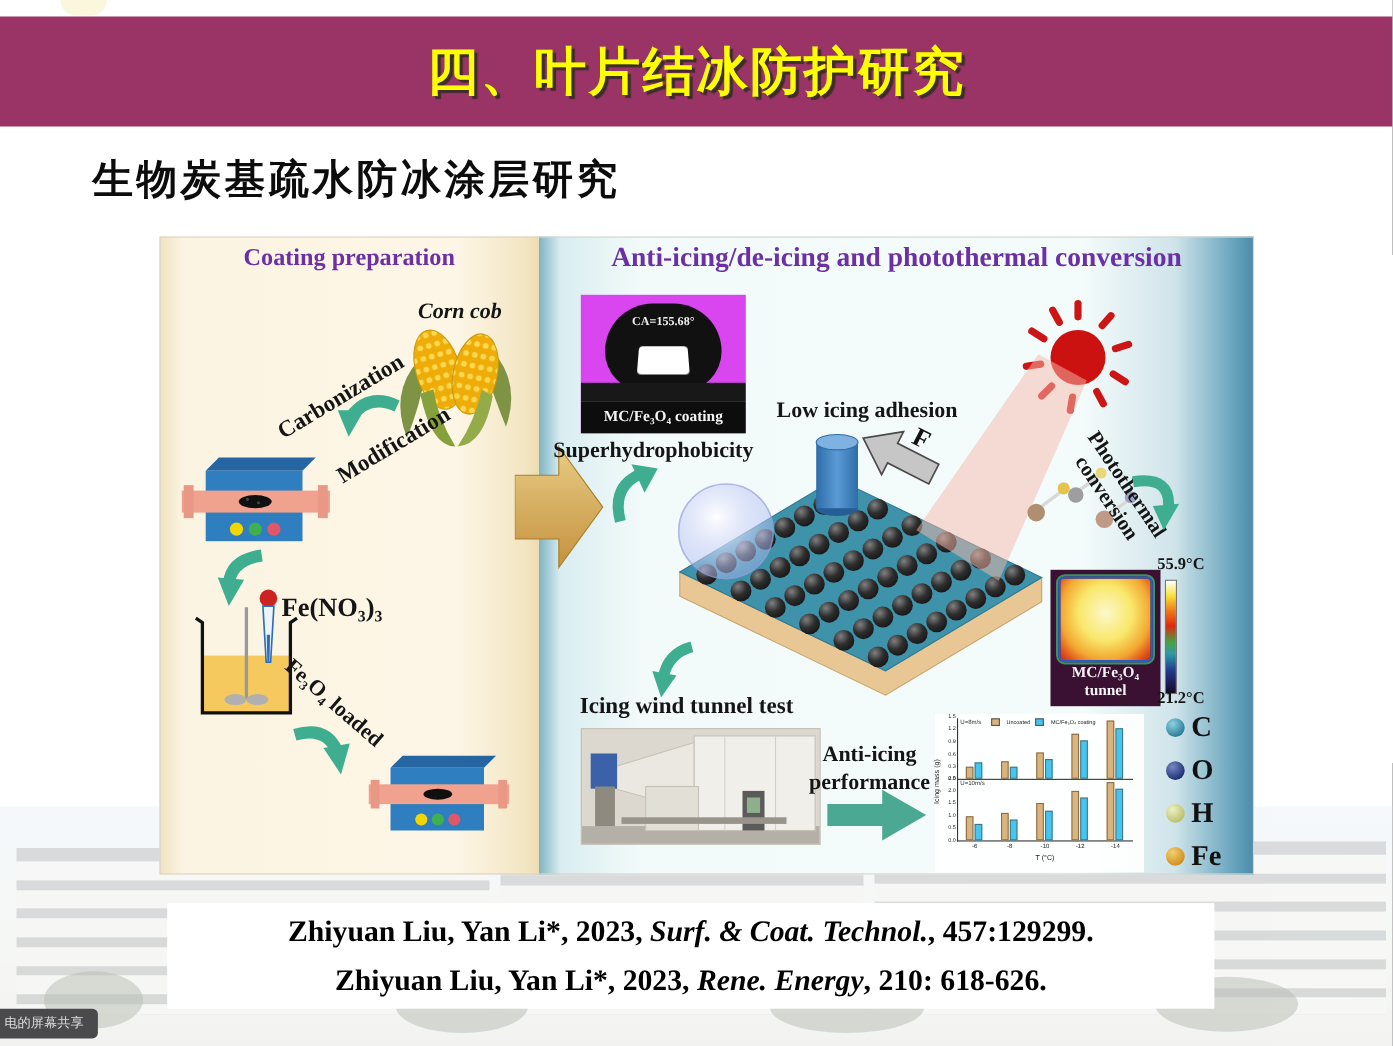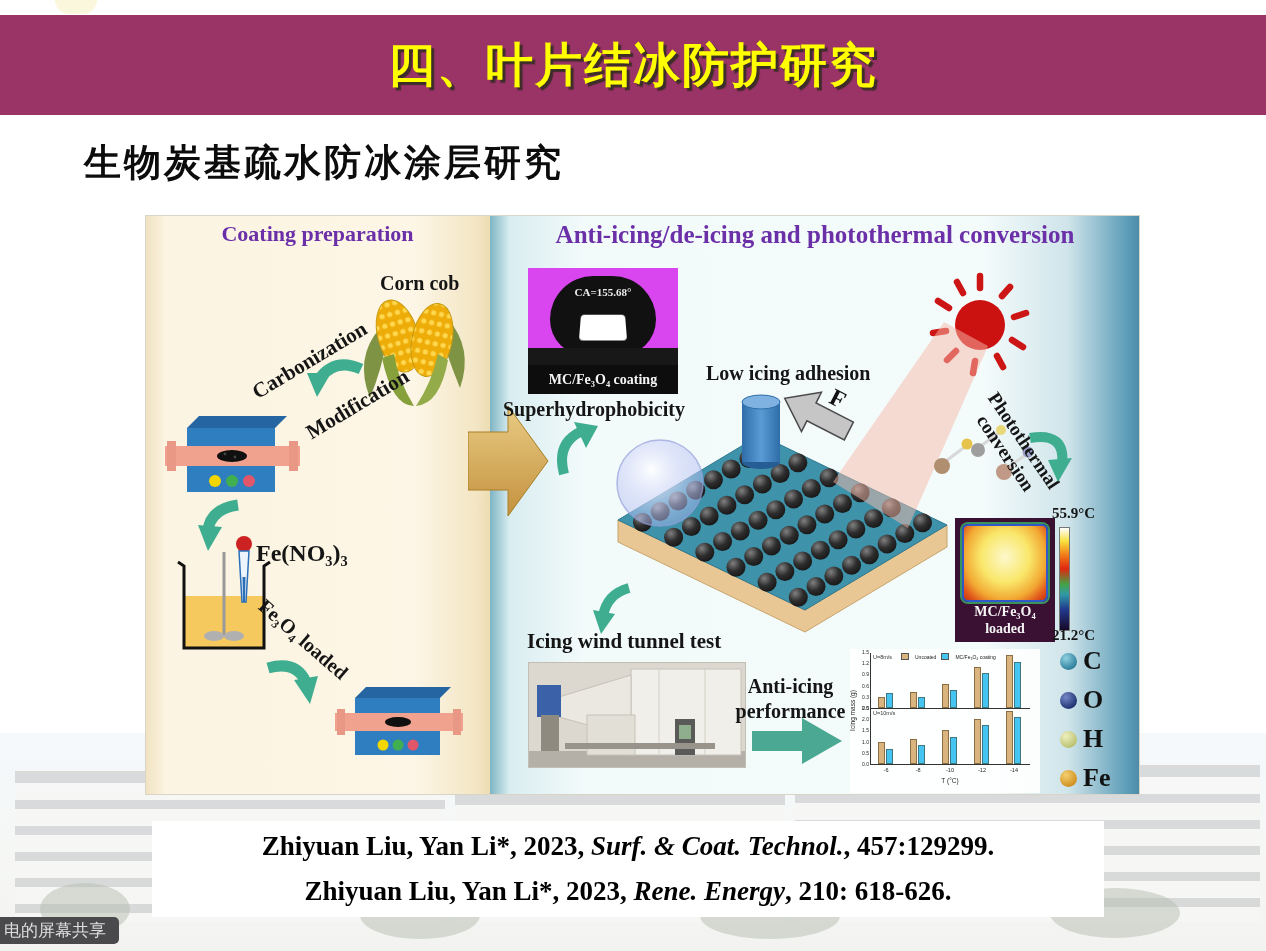--- a/index.html
+++ b/index.html
@@ -54,21 +54,21 @@
   .wt-photo{left:528px;top:662px;width:218px;height:106px;background:#dcd8d0;overflow:hidden;
             border:1px solid #c2beb4;box-sizing:border-box;}
   
   .chart{left:850px;top:649px;width:190px;height:144px;background:rgba(255,255,255,.9);}
   
   .cite-box{left:152px;top:821px;width:952px;height:96px;background:#ffffff;
             display:flex;flex-direction:column;justify-content:center;text-align:center;}
   .cite-line{font-family:"Liberation Serif",serif;font-weight:bold;font-size:27px;color:#000;line-height:45px;}
   
   .share-badge{left:0;top:917px;height:27px;background:#4a4a4d;border-radius:0 5px 5px 0;
-     color:#dddddd;font-size:17px;line-height:27px;padding:0 13px 0 4px;}
+     color:#dddddd;font-size:12px;line-height:27px;padding:0 13px 0 4px;}
   .rot{transform-origin:center center;white-space:nowrap;}
 </style>
 </head>
 <body>
 
 <div class="slide">
 
   <div class="abs bg-photo">
     <div class="bld" style="left:15px;top:38px;width:430px;height:148px;"></div>
     <div class="bld" style="left:455px;top:60px;width:330px;height:126px;"></div>
@@ -85,21 +85,21 @@
     <span class="banner-title">四、叶片结冰防护研究</span>
   </div>
   <div class="abs subtitle">生物炭基疏水防冰涂层研究</div>
 
   <div class="abs panel-left"></div>
   <div class="abs panel-right"></div>
   <div class="abs figure"></div>
 
   <div class="abs fig-title" style="left:160px;top:221px;width:315px;text-align:center;font-size:22px;">Coating preparation</div>
 
-  <div class="abs lbl" style="left:380px;top:272px;font-size:20px;">Corn cob</div>
+  <div class="abs lbl" style="left:380px;top:272px;font-size:20px;font-style:italic;">Corn cob</div>
 
   <svg class="abs" style="left:352px;top:288px;" width="122" height="120">
     <defs>
       <pattern id="kern" width="8" height="10" patternUnits="userSpaceOnUse">
         <rect width="8" height="10" fill="#eeac08"></rect>
         <circle cx="4" cy="5" r="2.6" fill="#ffd84f"></circle>
       </pattern>
     </defs>
     <path d="M28,40 Q2,70 18,110 Q30,80 34,55 Z" fill="#7e9343"></path>
     <path d="M95,30 Q122,60 108,100 Q96,70 90,50 Z" fill="#7e9343"></path>
@@ -317,21 +317,21 @@
     <div>conversion</div>
   </div>
   <svg class="abs" style="left:1018px;top:424px;" width="62" height="64">
     <path d="M12,14 Q48,8 44,40" stroke="#3fae90" stroke-width="10" fill="none"></path>
     <polygon points="30,36 54,34 40,58" fill="#3fae90"></polygon>
   </svg>
 
   <div class="abs thermal">
     <div class="thermal-hot"></div>
     <div class="thermal-lab serifb" style="top:86px;">MC/Fe₃O₄</div>
-    <div class="thermal-lab serifb" style="top:103px;">loaded</div>
+    <div class="thermal-lab serifb" style="top:103px;">tunnel</div>
   </div>
   <div class="abs thermal-scale"></div>
   <div class="abs lbl temp-lab" style="left:1052px;top:505px;">55.9°C</div>
   <div class="abs lbl temp-lab" style="left:1052px;top:627px;">21.2°C</div>
 
   <svg class="abs" style="left:583px;top:578px;" width="60" height="58">
     <path d="M46,10 Q24,16 20,38" stroke="#3fae90" stroke-width="10" fill="none"></path>
     <polygon points="10,32 32,36 18,56" fill="#3fae90"></polygon>
   </svg>
 

